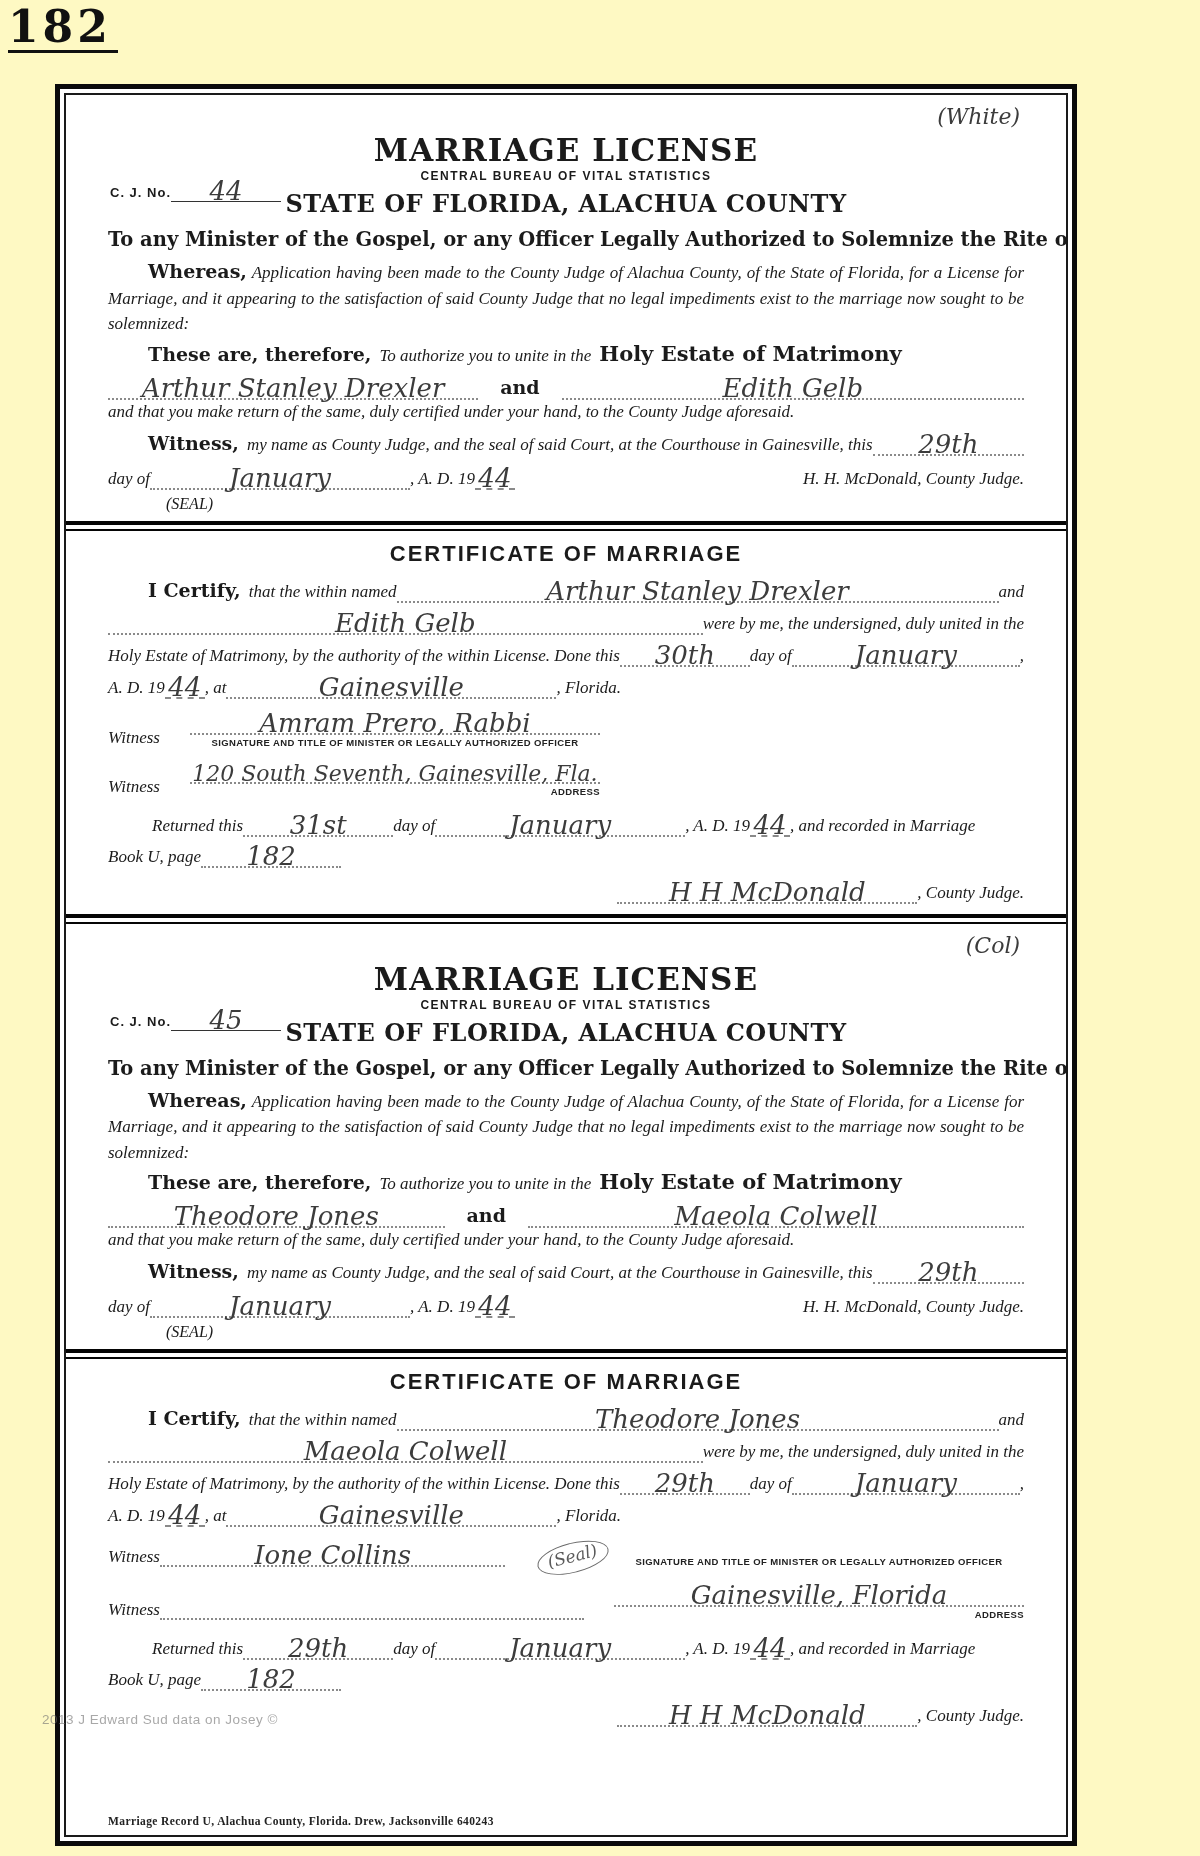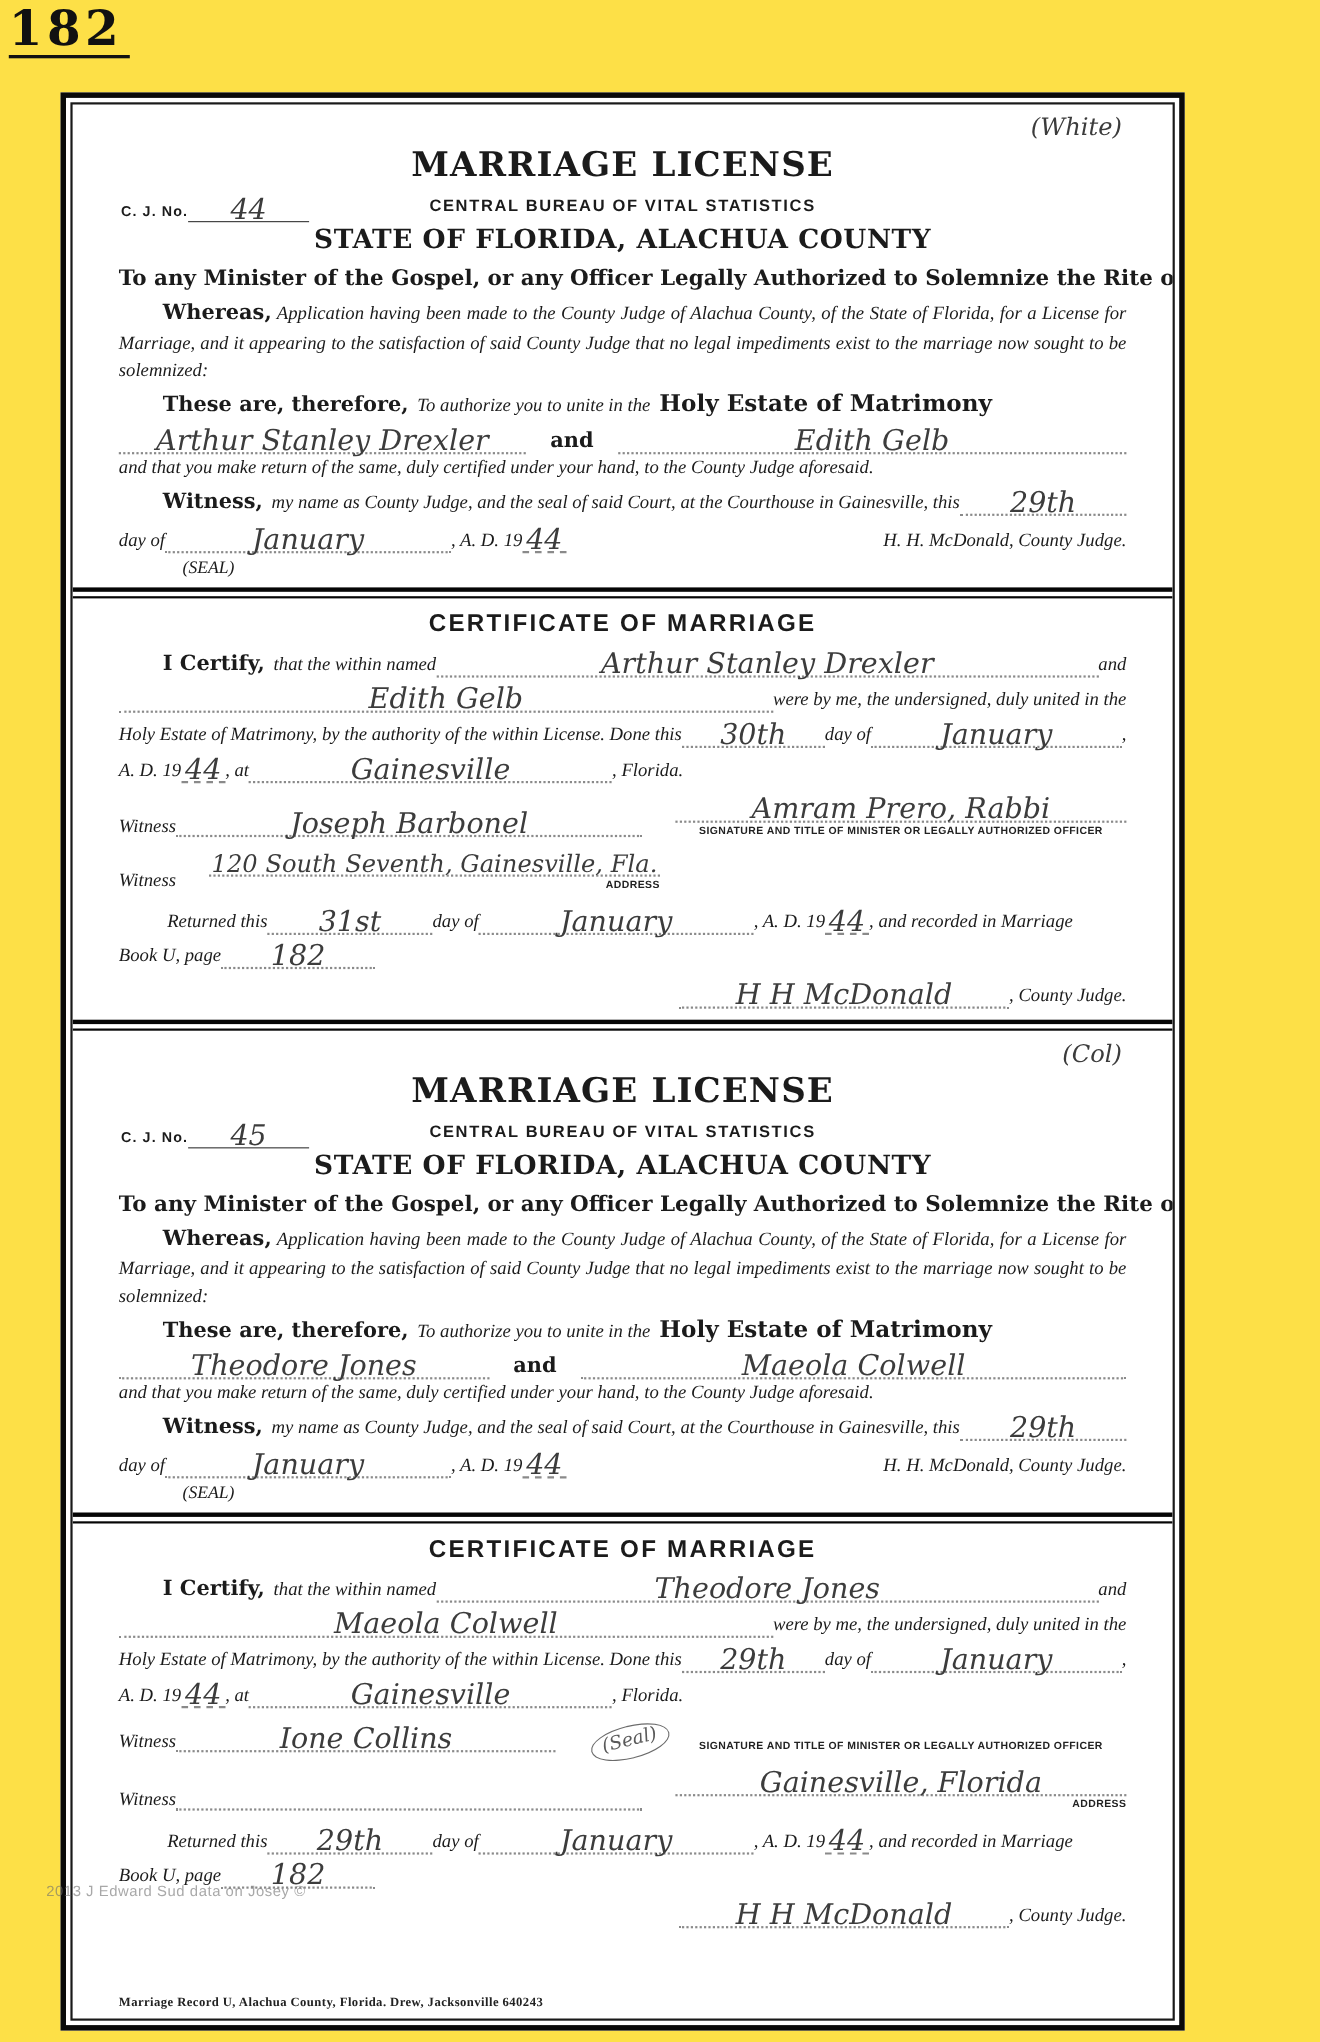--- a/index.html
+++ b/index.html
@@ -1,17 +1,17 @@
 <!DOCTYPE html>
 <html><head>
 <meta charset="utf-8">
 <style>
   html,body { margin:0; padding:0; background:#ffffff; }
   .page {
-    position:relative; width:1200px; height:1856px; background:#fde047;
+    position:relative; width:1200px; height:1856px; background:#fef9c3;
     font-family:"Liberation Serif", serif; color:#1b1b1b; overflow:hidden;
   }
   .page-number {
     position:absolute; top:4px; left:8px;
     font-family:"DejaVu Serif", serif; font-weight:bold;
     font-size:44px; letter-spacing:4px; color:#111;
     border-bottom:3px solid #111; line-height:1.05; padding-right:6px;
   }
   .doc-outer {
     position:absolute; left:55px; top:84px; width:1022px; height:1762px;
@@ -39,21 +39,21 @@
     font-size:26px; line-height:0.85; white-space:nowrap;
     display:inline-block; transform:translateY(3px);
   }
   .hw.sm { font-size:22px; }
   .race-note { text-align:right; padding-right:4px; height:26px; }
   .header { position:relative; text-align:center; margin-top:2px; }
   .cj-block { position:absolute; left:2px; top:44px; display:flex; align-items:baseline; }
   .cj-label { font-family:"Liberation Sans", sans-serif; font-weight:bold; font-size:13px; letter-spacing:1px; white-space:nowrap; }
   .cj-line { width:110px; border-bottom:1.5px solid #333; text-align:center; }
   .doc-title { font-family:"DejaVu Serif", serif; font-weight:bold; font-size:31px; letter-spacing:1px; line-height:1.1; }
-  .doc-sub { font-family:"Liberation Sans", sans-serif; font-weight:bold; font-size:15px; letter-spacing:1.5px; margin-top:12px; }
+  .doc-sub { font-family:"Liberation Sans", sans-serif; font-weight:bold; font-size:12px; letter-spacing:1.5px; margin-top:2px; }
   .doc-state { font-family:"DejaVu Serif", serif; font-weight:bold; font-size:24px; letter-spacing:0.5px; margin-top:6px; }
   .salutation { font-family:"DejaVu Serif", serif; font-weight:bold; font-size:19.5px; margin:10px 0 6px 0; white-space:nowrap; }
   .para { font-style:italic; font-size:17px; line-height:1.5; text-align:justify; margin-bottom:2px; }
   .para .lead { font-family:"DejaVu Serif", serif; font-weight:bold; font-style:normal; font-size:19px; }
   .indent { text-indent:40px; }
   .these-row { margin-top:4px; margin-bottom:8px; }
   .holy { font-family:"DejaVu Serif", serif; font-weight:bold; font-style:normal; font-size:21px; white-space:nowrap; }
   .names-row { margin-bottom:2px; }
   .and-mid { padding:0 22px; }
   .seal { font-style:italic; font-size:16px; margin:2px 0 0 58px; }
@@ -160,21 +160,20 @@
         <div class="row" style="margin-top:6px">
           <span class="it">A. D. 19</span>
           <span class="y-line"><span class="hw">44</span></span>
           <span class="it">, at</span>
           <span class="fill dot center" style="flex:0 0 330px"><span class="hw">Gainesville</span></span>
           <span class="it">, Florida.</span>
           <span class="fill"></span>
         </div>
         <div class="row wit-row" style="margin-top:10px">
           <span class="it">Witness</span>
-          <span class="fill dot center"><span class="hw">Joseph Barbonel</span></span>
           <span class="gap30"></span>
           <span class="sig-block">
             <span class="dot center"><span class="hw">Amram Prero, Rabbi</span></span>
             <span class="caption center">SIGNATURE AND TITLE OF MINISTER OR LEGALLY AUTHORIZED OFFICER</span>
           </span>
         </div>
         <div class="row wit-row">
           <span class="it">Witness</span>
           <span class="gap30"></span>
           <span class="sig-block">

